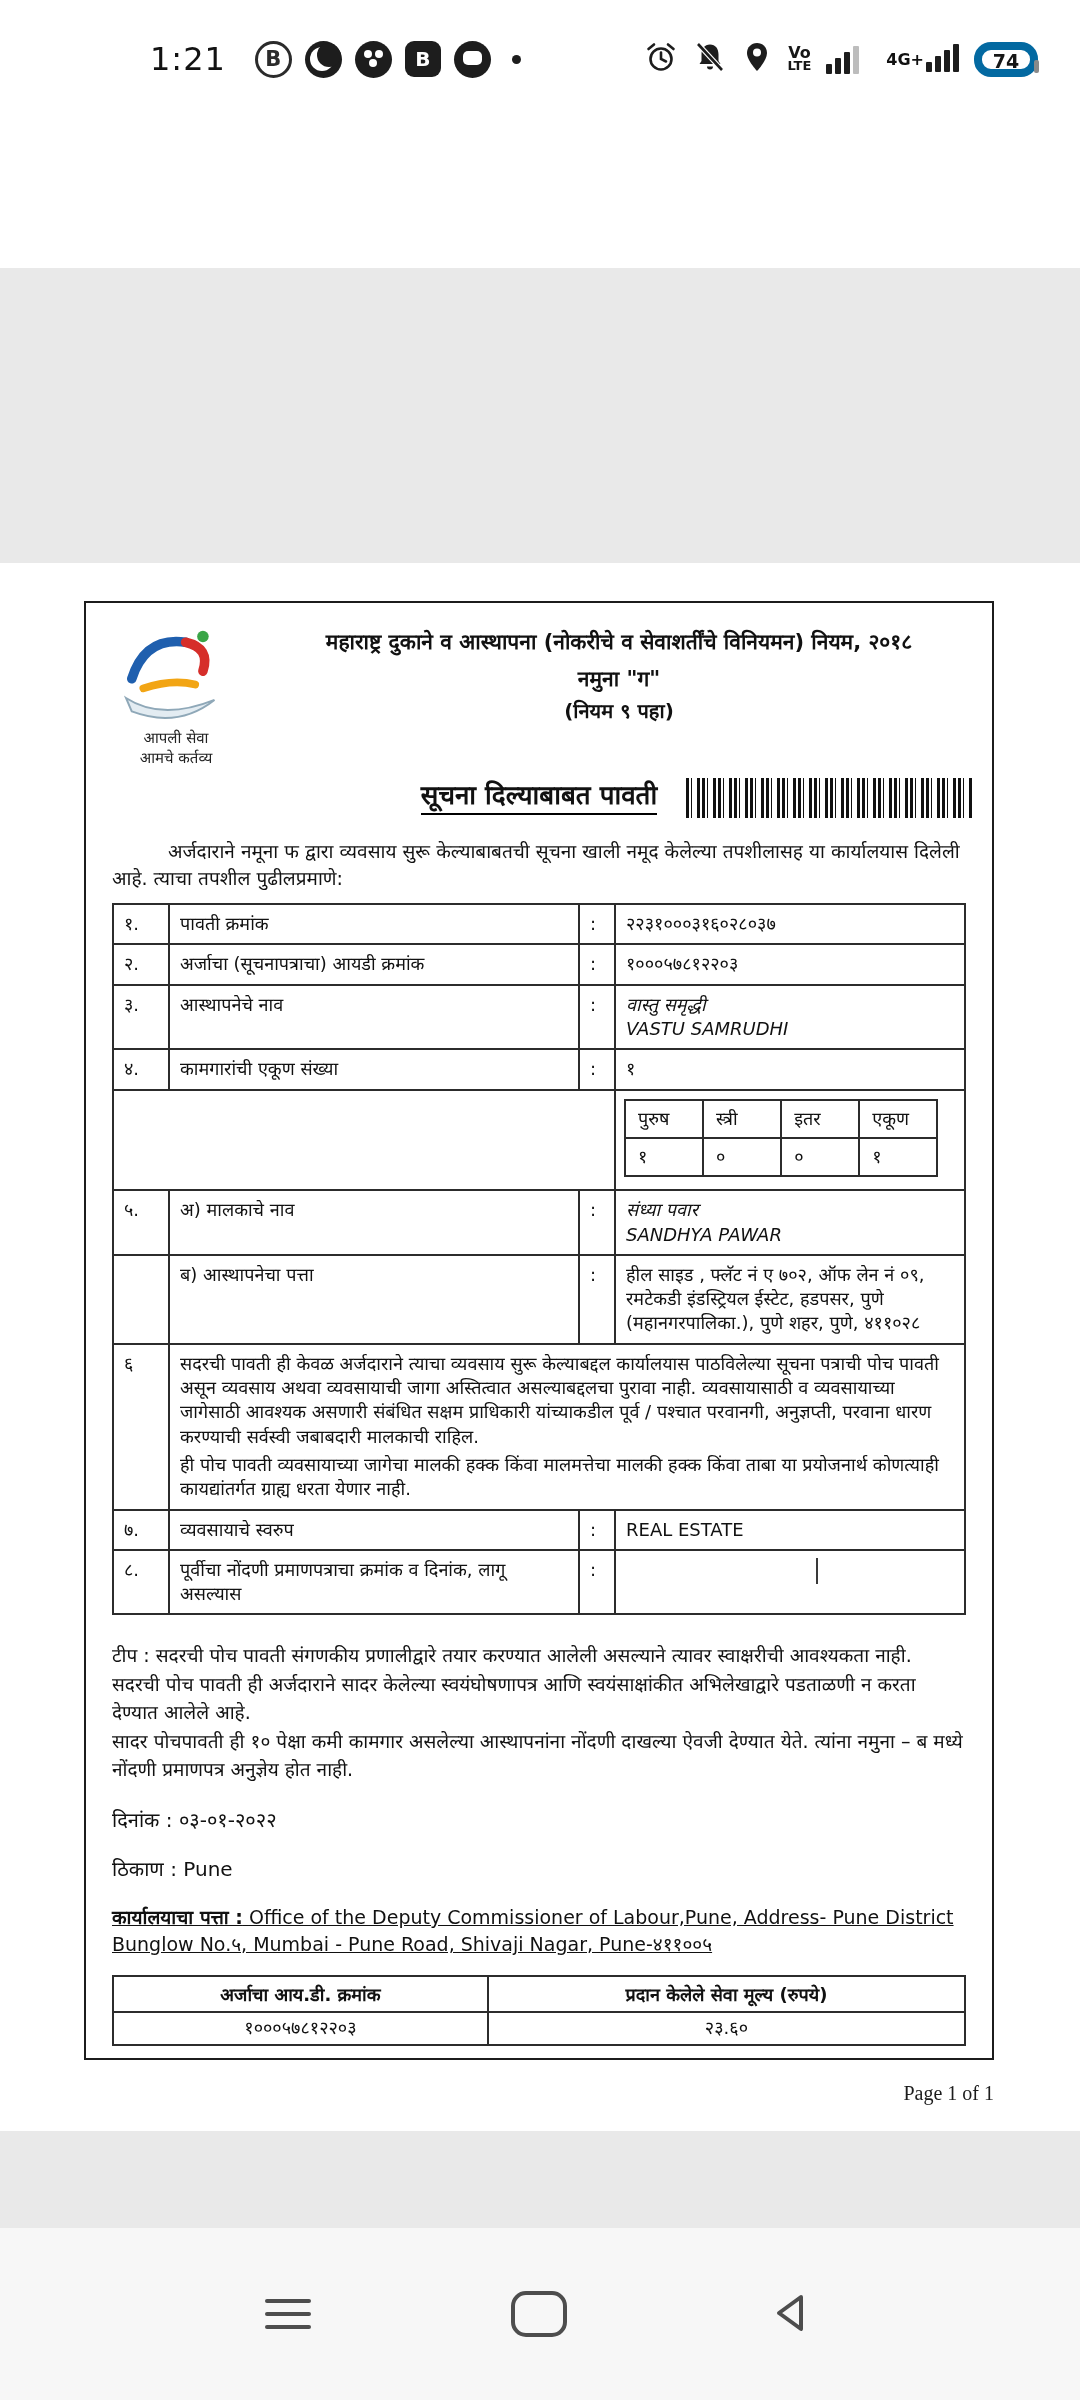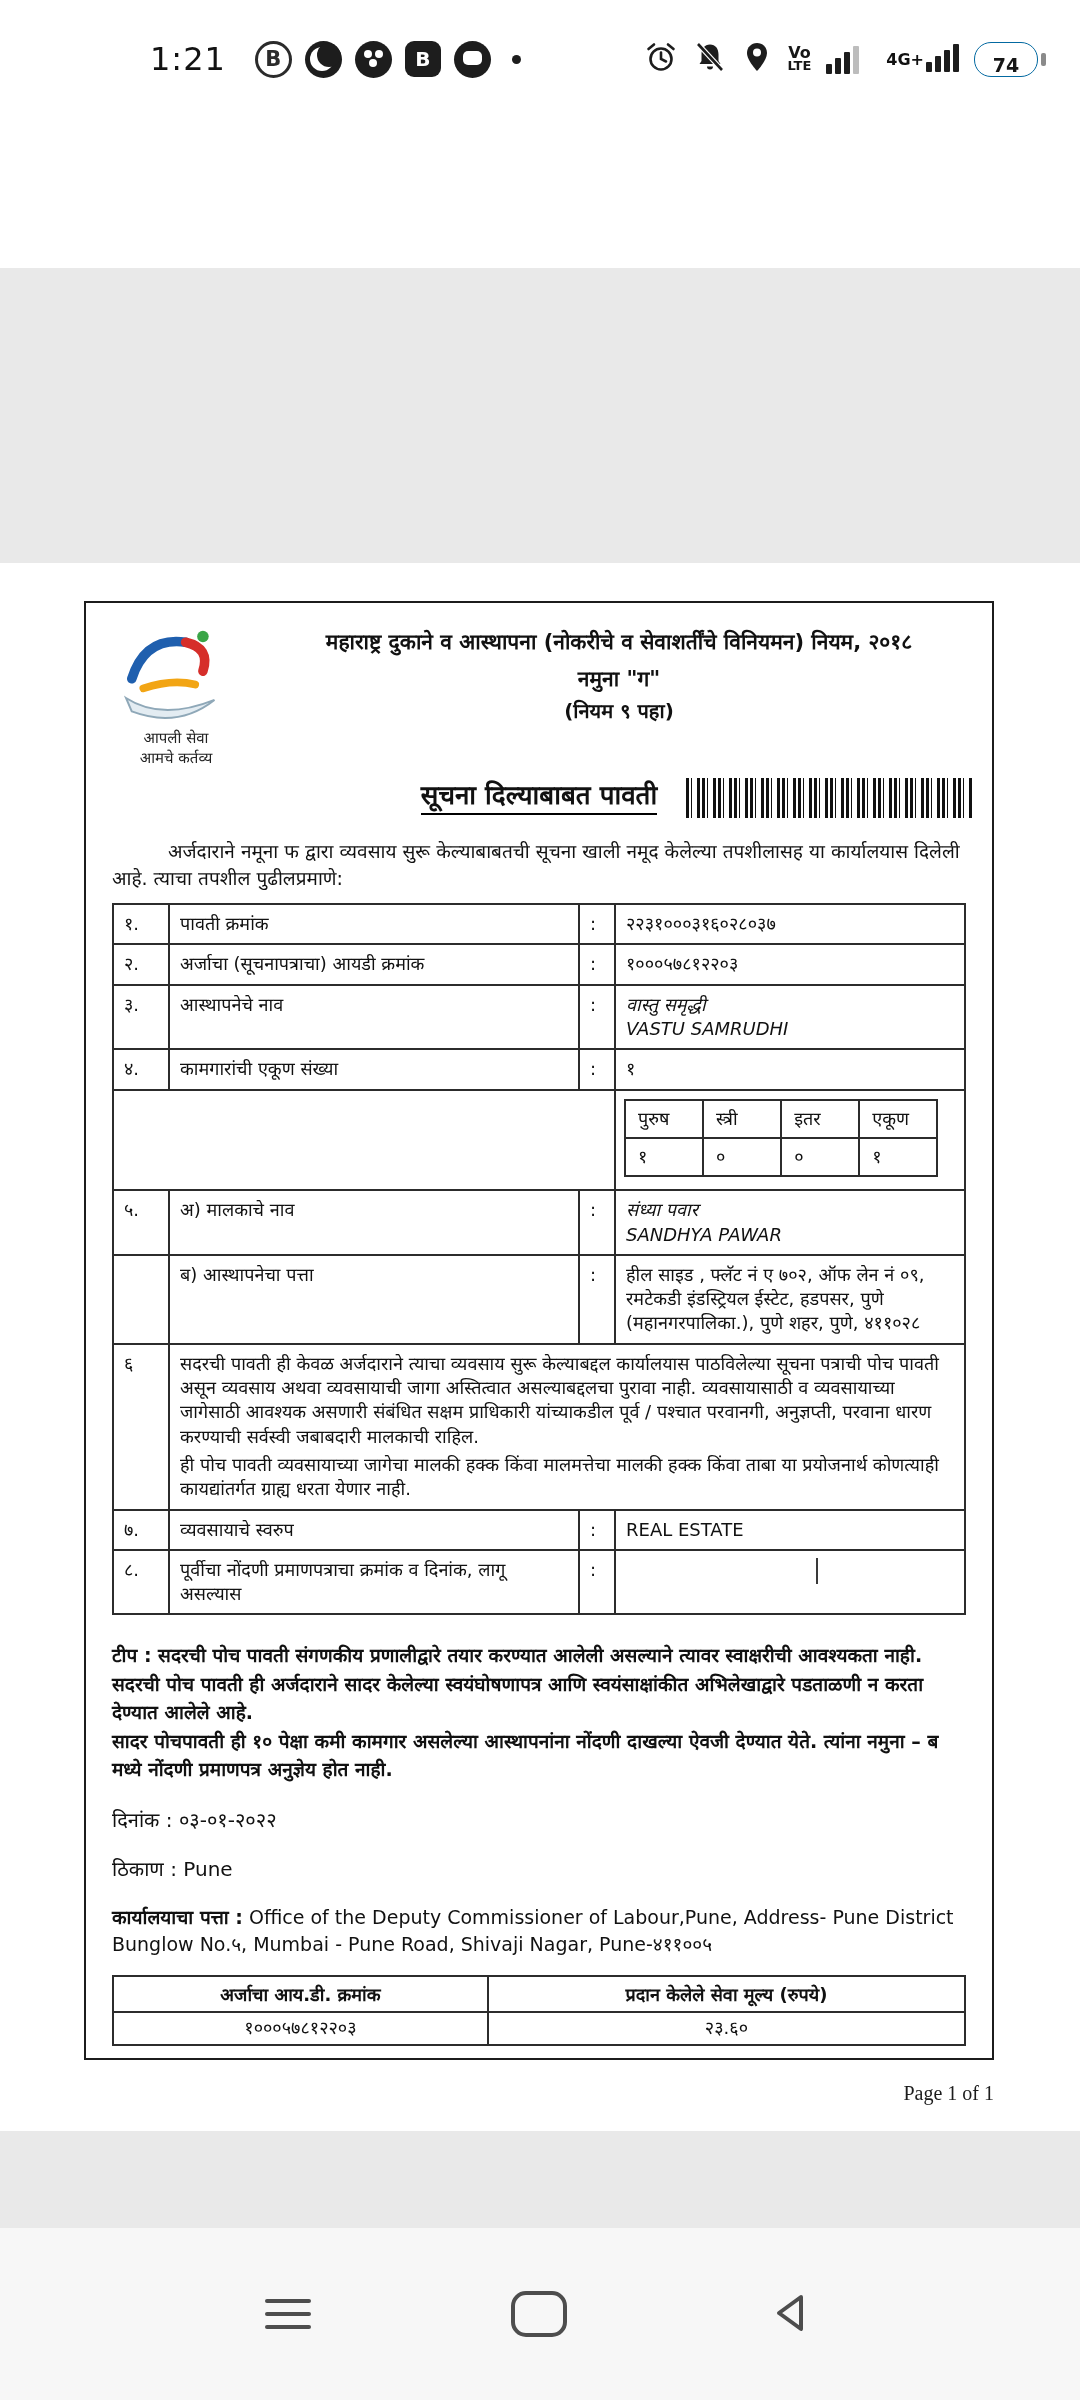--- a/index.html
+++ b/index.html
@@ -19,21 +19,21 @@
   .sb-circle.bubble::before { content:""; position:absolute; width:19px; height:14px; border-radius:5px; background:#fff; left:9px; top:10px; }
   .sb-square { width:36px; height:36px; border-radius:9px; background:#1d1d1d; color:#fff; font-weight:700; font-size:20px; display:flex; align-items:center; justify-content:center; }
   .sb-dot { width:9px; height:9px; border-radius:50%; background:#1d1d1d; margin:0 8px; }
   .sb-right { margin-left:auto; display:flex; align-items:center; gap:15px; }
   .volte { text-align:center; font-weight:700; color:#161616; line-height:0.95; }
   .volte .t1 { font-size:16px; } .volte .t2 { font-size:13px; }
   .bars { display:flex; align-items:flex-end; gap:3px; height:30px; }
   .bars i { display:block; width:6px; background:#1d1d1d; border-radius:1px; }
   .bars i.dim { background:#bdbdbd; }
   .net4g { font-size:16px; font-weight:700; position:relative; top:-7px; margin-right:2px;margin-left:12px; }
-  .battery { position:relative; width:64px; height:35px; border:1px solid #0369a1; border-radius:17px; display:flex; align-items:flex-end; justify-content:center; font-size:19px; font-weight:600; color:#161616; margin-right:8px; }
+  .battery { position:relative; width:64px; height:35px; border:8px solid #0369a1; border-radius:17px; display:flex; align-items:flex-start; justify-content:center; font-size:19px; font-weight:600; color:#161616; margin-right:8px; }
   .battery::after { content:""; position:absolute; right:-9px; top:10px; width:5px; height:13px; background:#8a8a8a; border-radius:2px; }
 
   .app-bar { position:absolute; top:118px; left:0; right:0; height:122px; display:flex; align-items:center; padding:0 58px 0 66px; }
   .app-title { font-size:46px; color:#141414; margin-left:48px; letter-spacing:0.5px; }
   .icon-btn { display:flex; align-items:center; justify-content:center; background:none; border:none; cursor:pointer; }
   .share-btn { margin-left:auto; }
 
   
   .doc-page { position:absolute; top:563px; left:0; width:1080px; min-height:1414px; background:#ffffff; padding:38px 86px 26px 84px; }
   .doc-box { border:2px solid #1c1c1c; padding:20px 14px 12px; }
@@ -53,23 +53,23 @@
   table.main { width:calc(100% - 24px); margin:0 12px; border-collapse:collapse; table-layout:fixed; font-size:18px; }
   table.main td { border:2px solid #2c2c2c; padding:7px 10px; vertical-align:top; line-height:1.35; }
   td.no-cell { text-align:left; }
   .nested-cell { padding:8px 16px 12px 8px !important;margin-top:32px; }
   table.workers { width:97%; border-collapse:collapse; table-layout:fixed; font-size:18px; }
   table.workers td { border:2px solid #2c2c2c; padding:6px 12px; }
   .two-line div { line-height:1.35;font-style:italic; }
   .para + .para { margin-top:4px; }
   .caret { display:inline-block; width:2px; height:26px; background:#3a3a3a; margin-left:190px; vertical-align:middle; }
 
-  .note { margin:26px 12px 9px; font-weight:700; font-size:19px; line-height:1.5; }
+  .note { margin:26px 12px 9px; font-weight:400; font-size:19px; line-height:1.5; }
   .meta-line { margin:22px 12px 0; font-size:20px; }
-  .office-line { margin:22px 12px 0; font-size:19px; line-height:1.45; }
+  .office-line { margin:22px 12px 0; font-size:19px; line-height:1.45;text-decoration:underline; }
   .office-line .lbl { font-weight:700; }
 
   table.fee { width:calc(100% - 24px); margin:16px 12px 0; border-collapse:collapse; table-layout:fixed; font-size:18px; }
   table.fee th, table.fee td { border:2px solid #2c2c2c; text-align:center; }
   table.fee th { font-weight:700; padding:5px 4px; }
   table.fee td { padding:2px 4px 5px; }
   .page-label { text-align:right; margin-top:22px; font-family:"Liberation Serif","DejaVu Serif",serif; font-size:20px; color:#1c1c1c; }
 
   
   .nav-bar { position:absolute; left:0; top:2228px; width:1080px; height:172px; background:#f7f7f7; display:flex; align-items:center; justify-content:center; gap:200px; }

